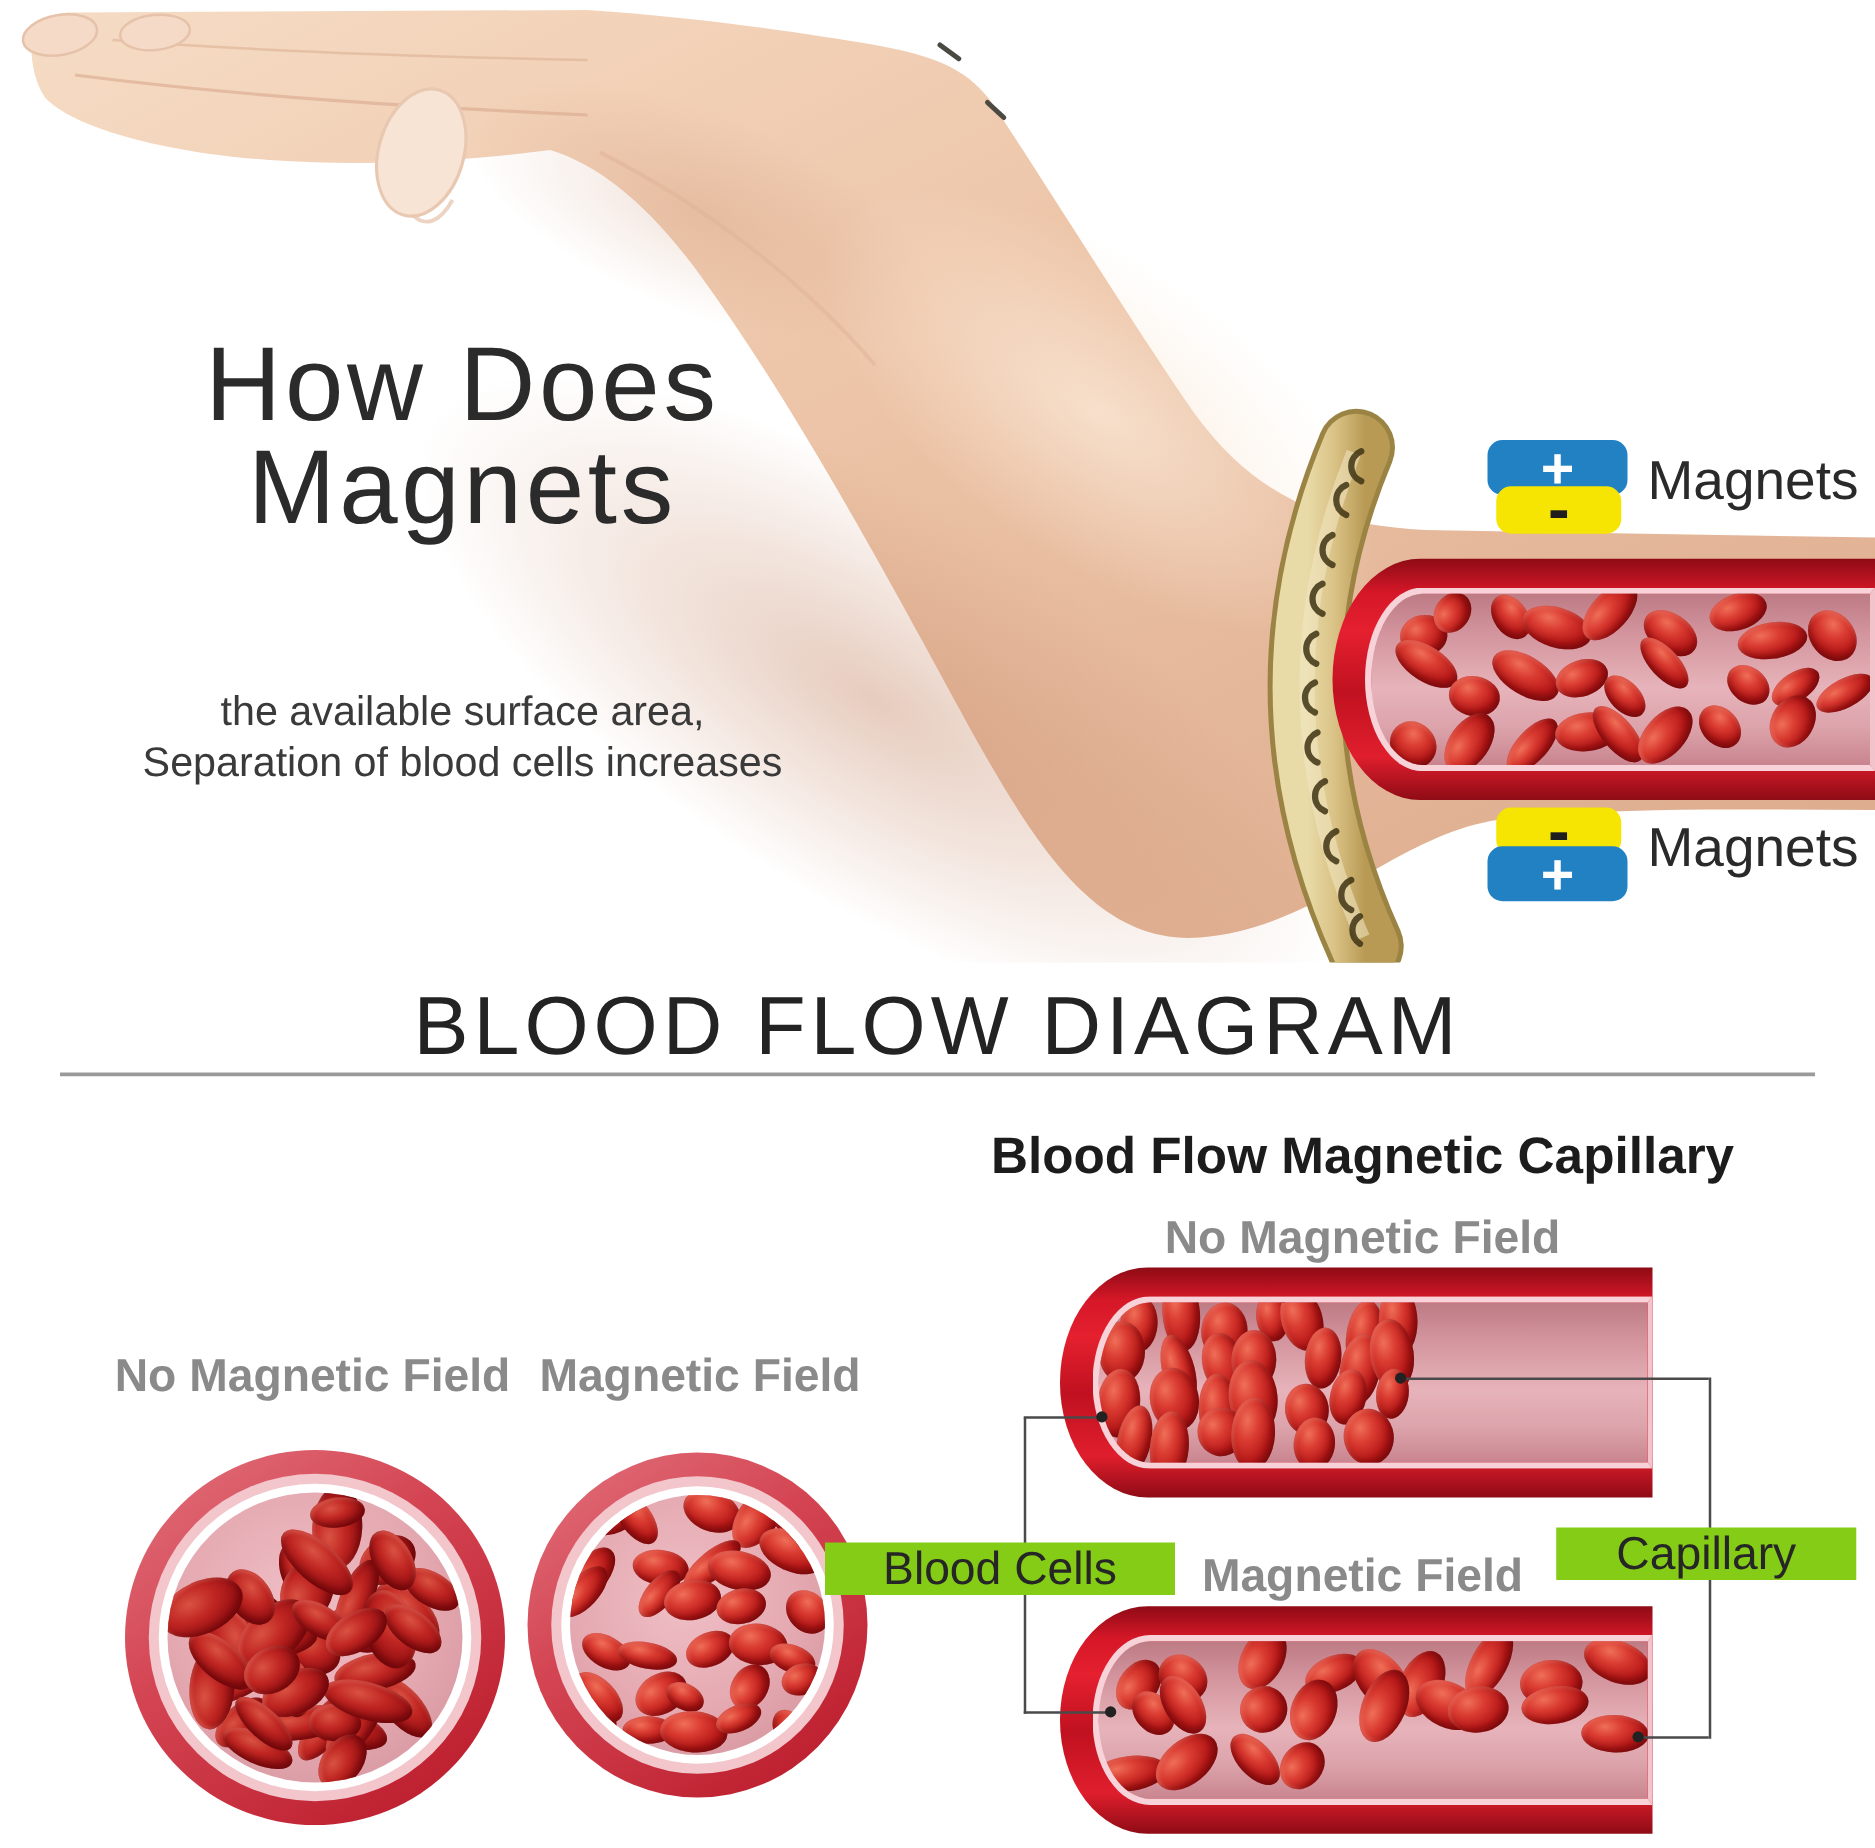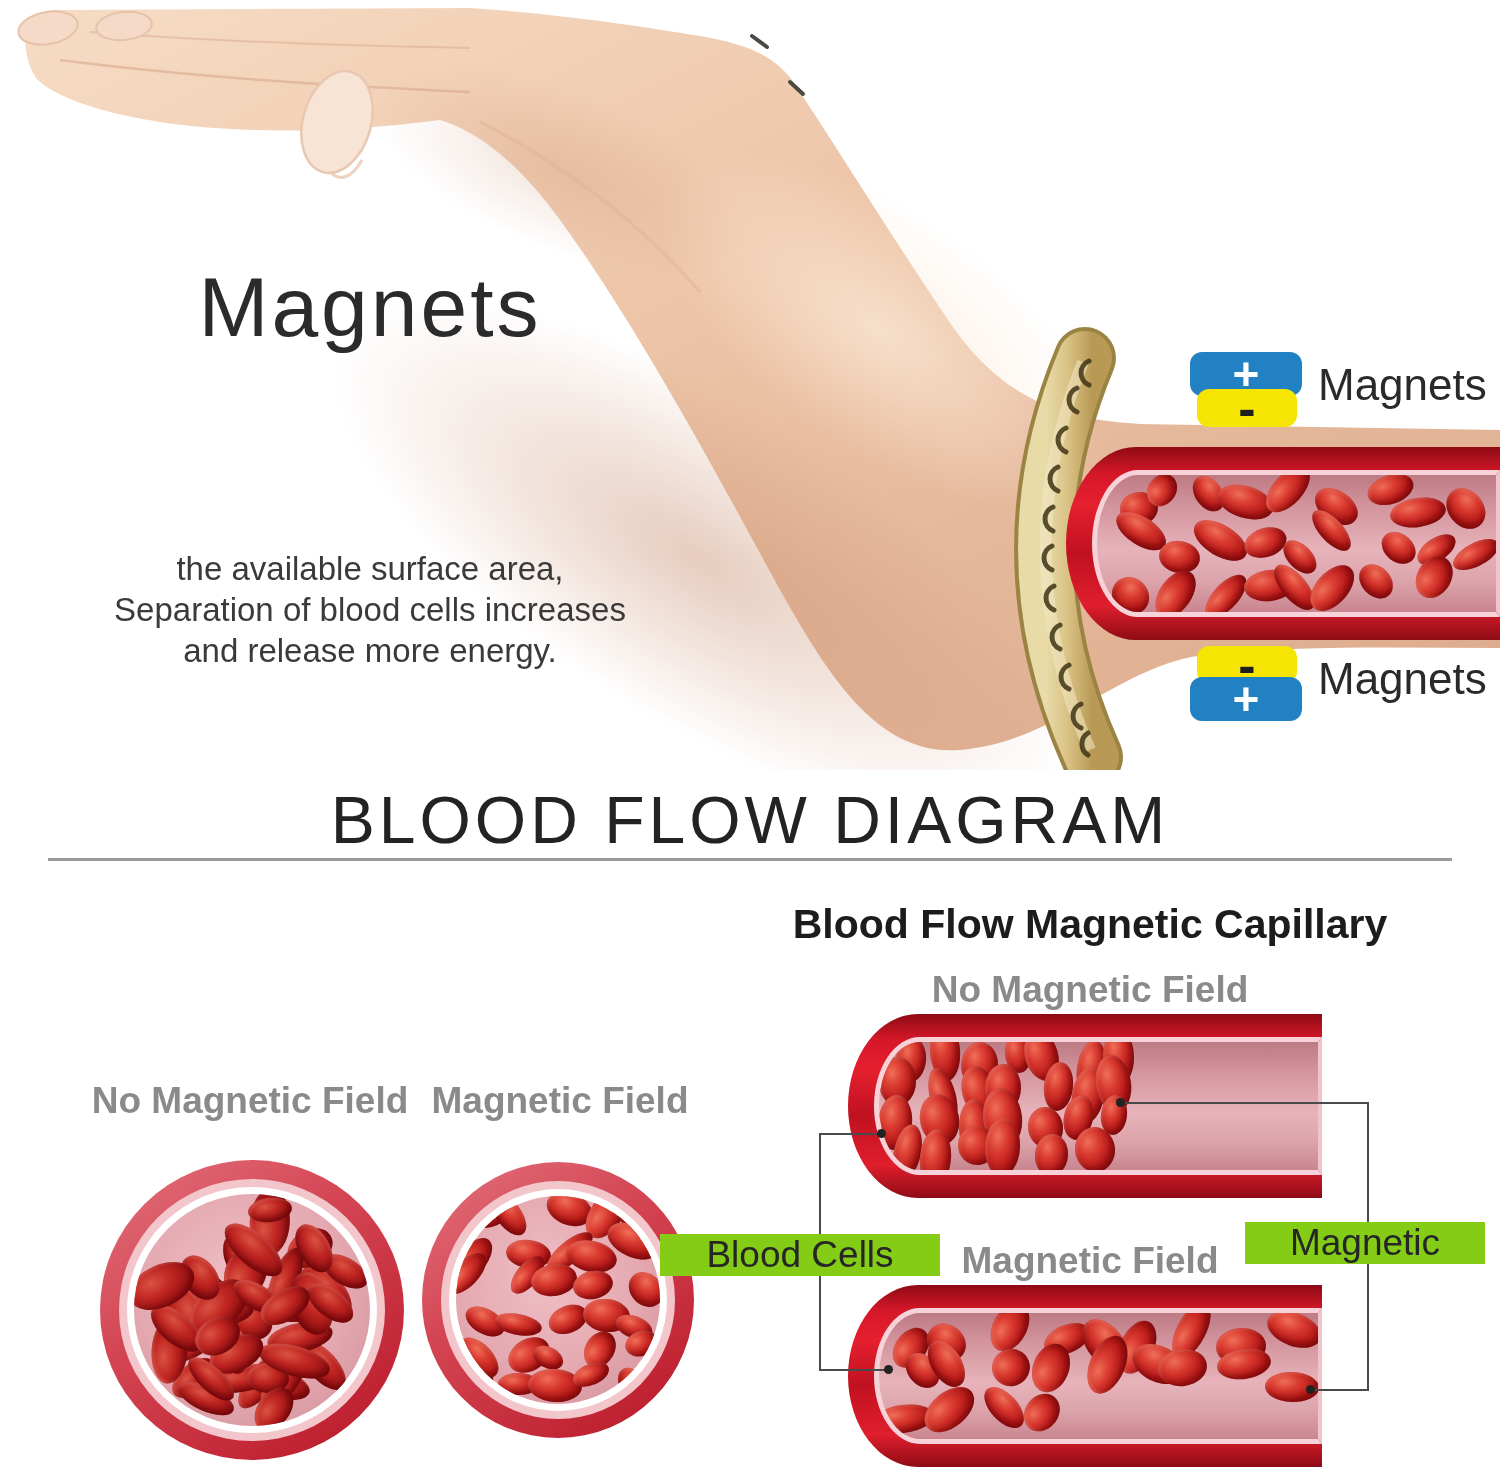--- a/index.html
+++ b/index.html
@@ -190,26 +190,26 @@
     <div class="magnet m-yellow" style="background: rgb(246, 228, 2);">
       <span class="sign-minus">-</span>
     </div>
     <div class="magnet m-blue overlap-up" style="margin-left: 0px; background: rgb(33, 129, 194);">
       <span class="sign-plus">+</span>
     </div>
   </div>
   <div class="abs magnets-label" style="left:1318px;top:654px;">Magnets</div>
 
   <div class="abs title-block" style="z-index:4;">
+    <div>How Does</div>
     <div>Magnets</div>
   </div>
   <div class="abs subtitle-block" style="z-index:4;">
     <div>the available surface area,</div>
     <div>Separation of blood cells increases</div>
-    <div>and release more energy.</div>
   </div>
 
   <div class="abs section-heading">BLOOD FLOW DIAGRAM</div>
   <div class="abs rule"></div>
 
   <div class="abs cap-heading">Blood Flow Magnetic Capillary</div>
   <div class="abs gray-label" style="left:840px;top:969px;width:500px;">No Magnetic Field</div>
 
   <div class="abs vessel round-left" style="left:848px;top:1014px;width:474px;height:184px;">
     <div class="bore">
@@ -282,21 +282,21 @@
   <div class="abs bk-dot" style="left:877px;top:1129px;"></div>
   <div class="abs bk-dot" style="left:884px;top:1365px;"></div>
 
   <div class="abs bk-line" style="left:1367px;top:1102px;width:2px;height:289px;"></div>
   <div class="abs bk-line" style="left:1122px;top:1102px;width:245px;height:2px;"></div>
   <div class="abs bk-line" style="left:1312px;top:1389px;width:55px;height:2px;"></div>
   <div class="abs bk-dot" style="left:1116px;top:1098px;"></div>
   <div class="abs bk-dot" style="left:1306px;top:1385px;"></div>
 
   <div class="abs dark-label" style="left:660px;top:1234px;width:280px;">Blood Cells</div>
-  <div class="abs dark-label" style="left:1245px;top:1222px;width:240px;">Magnetic</div>
+  <div class="abs dark-label" style="left:1245px;top:1222px;width:240px;">Capillary</div>
 
   <div class="abs gray-label" style="left:30px;top:1080px;width:440px;">No Magnetic Field</div>
   <div class="abs gray-label" style="left:390px;top:1080px;width:340px;">Magnetic Field</div>
 
   <div class="abs xsection" style="left:100px;top:1160px;width:304px;height:300px;">
     <div class="xs-pale"></div>
     <div class="xs-white"></div>
     <div class="xs-core">
       <div class="abs" style="left:0;top:0;right:0;bottom:0;">
           <div class="cell cell-dark" style="width: 63.8973px; height: 34.9719px; left: 160.221px; top: 79.7482px; transform: rotate(45.8191deg);"></div>

